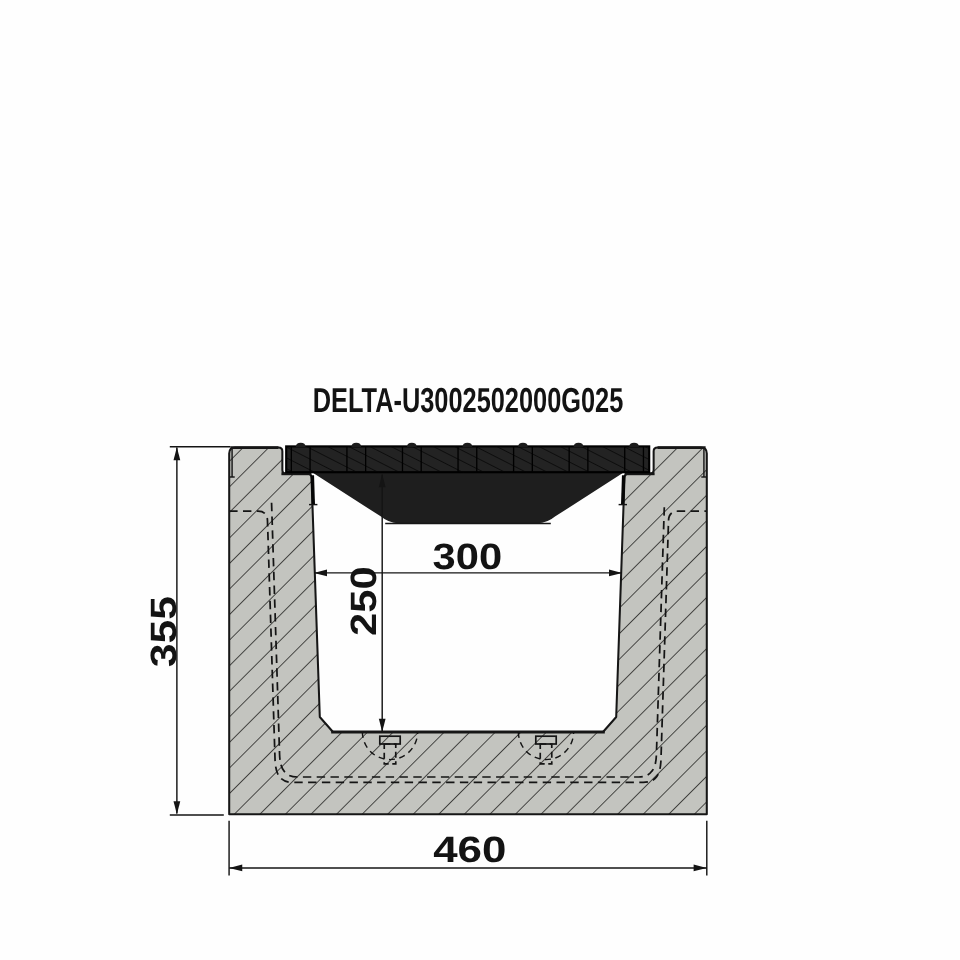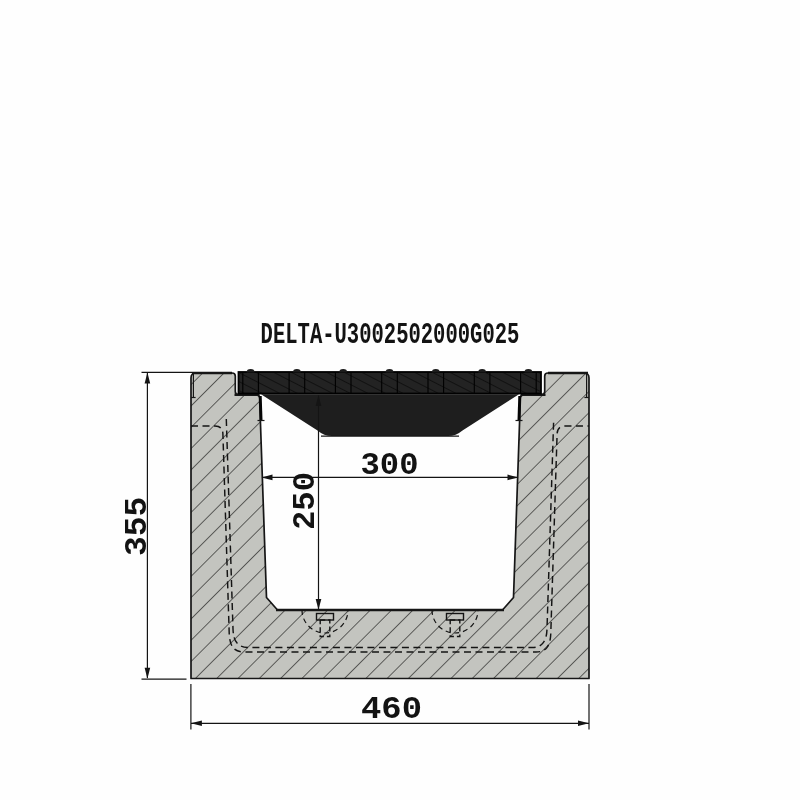--- a/index.html
+++ b/index.html
@@ -1,17 +1,17 @@
 <!DOCTYPE html>
 <html><head>
 <meta charset="utf-8">
 <style>
   html,body{margin:0;padding:0;background:#ffffff;}
   .page{width:800px;height:800px;position:relative;background:#1d4ed8;
-        font-family:Liberation Mono, monospace;}
+        font-family:Liberation Sans, sans-serif;}
 </style>
 </head>
 <body>
 <div class="page">
 <svg width="800" height="800" viewBox="0 0 800 800">
   <defs>
     <pattern id="conc" width="15.06" height="10" patternUnits="userSpaceOnUse" patternTransform="rotate(45)">
       <line x1="0" y1="0" x2="0" y2="10" stroke="#2f2f2d" stroke-width="1.4"></line>
     </pattern>
     <pattern id="grate" width="8" height="10" patternUnits="userSpaceOnUse" patternTransform="rotate(-63)">

